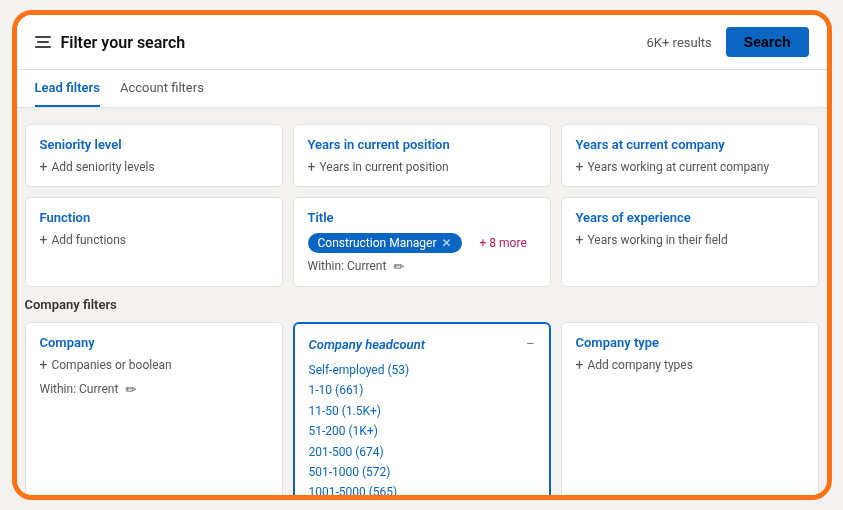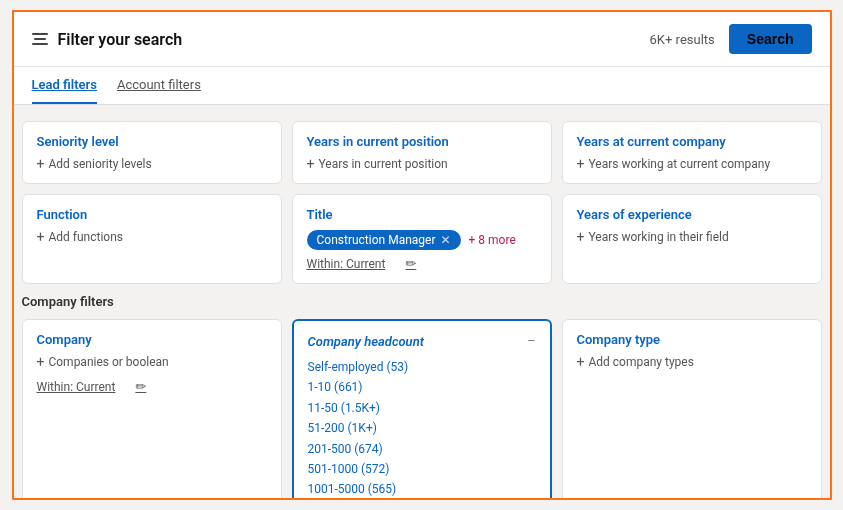--- a/index.html
+++ b/index.html
@@ -8,22 +8,22 @@
       background: #f3f2f0;
       width: 843px;
       height: 510px;
       overflow: hidden;
       display: flex;
       align-items: center;
       justify-content: center;
     }
     .modal {
       background: #fff;
-      border: 2px solid #f97316;
-      border-radius: 1px;
+      border: 5px solid #f97316;
+      border-radius: 20px;
       width: 820px;
       height: 490px;
       display: flex;
       flex-direction: column;
       overflow: hidden;
     }
     
     .header {
       display: flex;
       align-items: center;
@@ -83,21 +83,20 @@
       border-bottom: 1px solid #e0e0e0;
       background: #fff;
     }
     .tab {
       padding: 10px 0;
       margin-right: 20px;
       font-size: 13px;
       color: #555;
       cursor: pointer;
       border-bottom: 2px solid transparent;
-      text-decoration: underline;
     }
     .tab.active {
       color: #0a66c2;
       border-bottom: 2px solid #0a66c2;
       font-weight: 600;
     }
     
     .content {
       flex: 1;
       overflow-y: auto;
@@ -146,21 +145,21 @@
     
     .title-card {
       background: #fff;
       border: 1px solid #e0e0e0;
       border-radius: 6px;
       padding: 12px 14px;
     }
     .tag-row {
       display: flex;
       align-items: center;
-      gap: 8px;
+      gap: 18px;
       flex-wrap: wrap;
       margin-bottom: 6px;
     }
     .tag {
       background: #0a66c2;
       color: #fff;
       border-radius: 12px;
       padding: 3px 10px;
       font-size: 12px;
       display: flex;
@@ -172,25 +171,23 @@
       cursor: pointer;
       opacity: 0.8;
     }
     .more-link {
       font-size: 12px;
       color: #be185d;
       cursor: pointer;
     }
     .within-row {
       display: flex;
-      align-items: center;
-      gap: 20px;
-      font-size: 12px;
-      color: #555;
-      text-decoration: underline;
+      gap: 7px;
+      font-size: 12px;
+      color: #555;
     }
     .edit-icon {
       font-size: 13px;
       cursor: pointer;
       color: #555;
     }
     
     .company-section {
       margin-top: 8px;
     }

